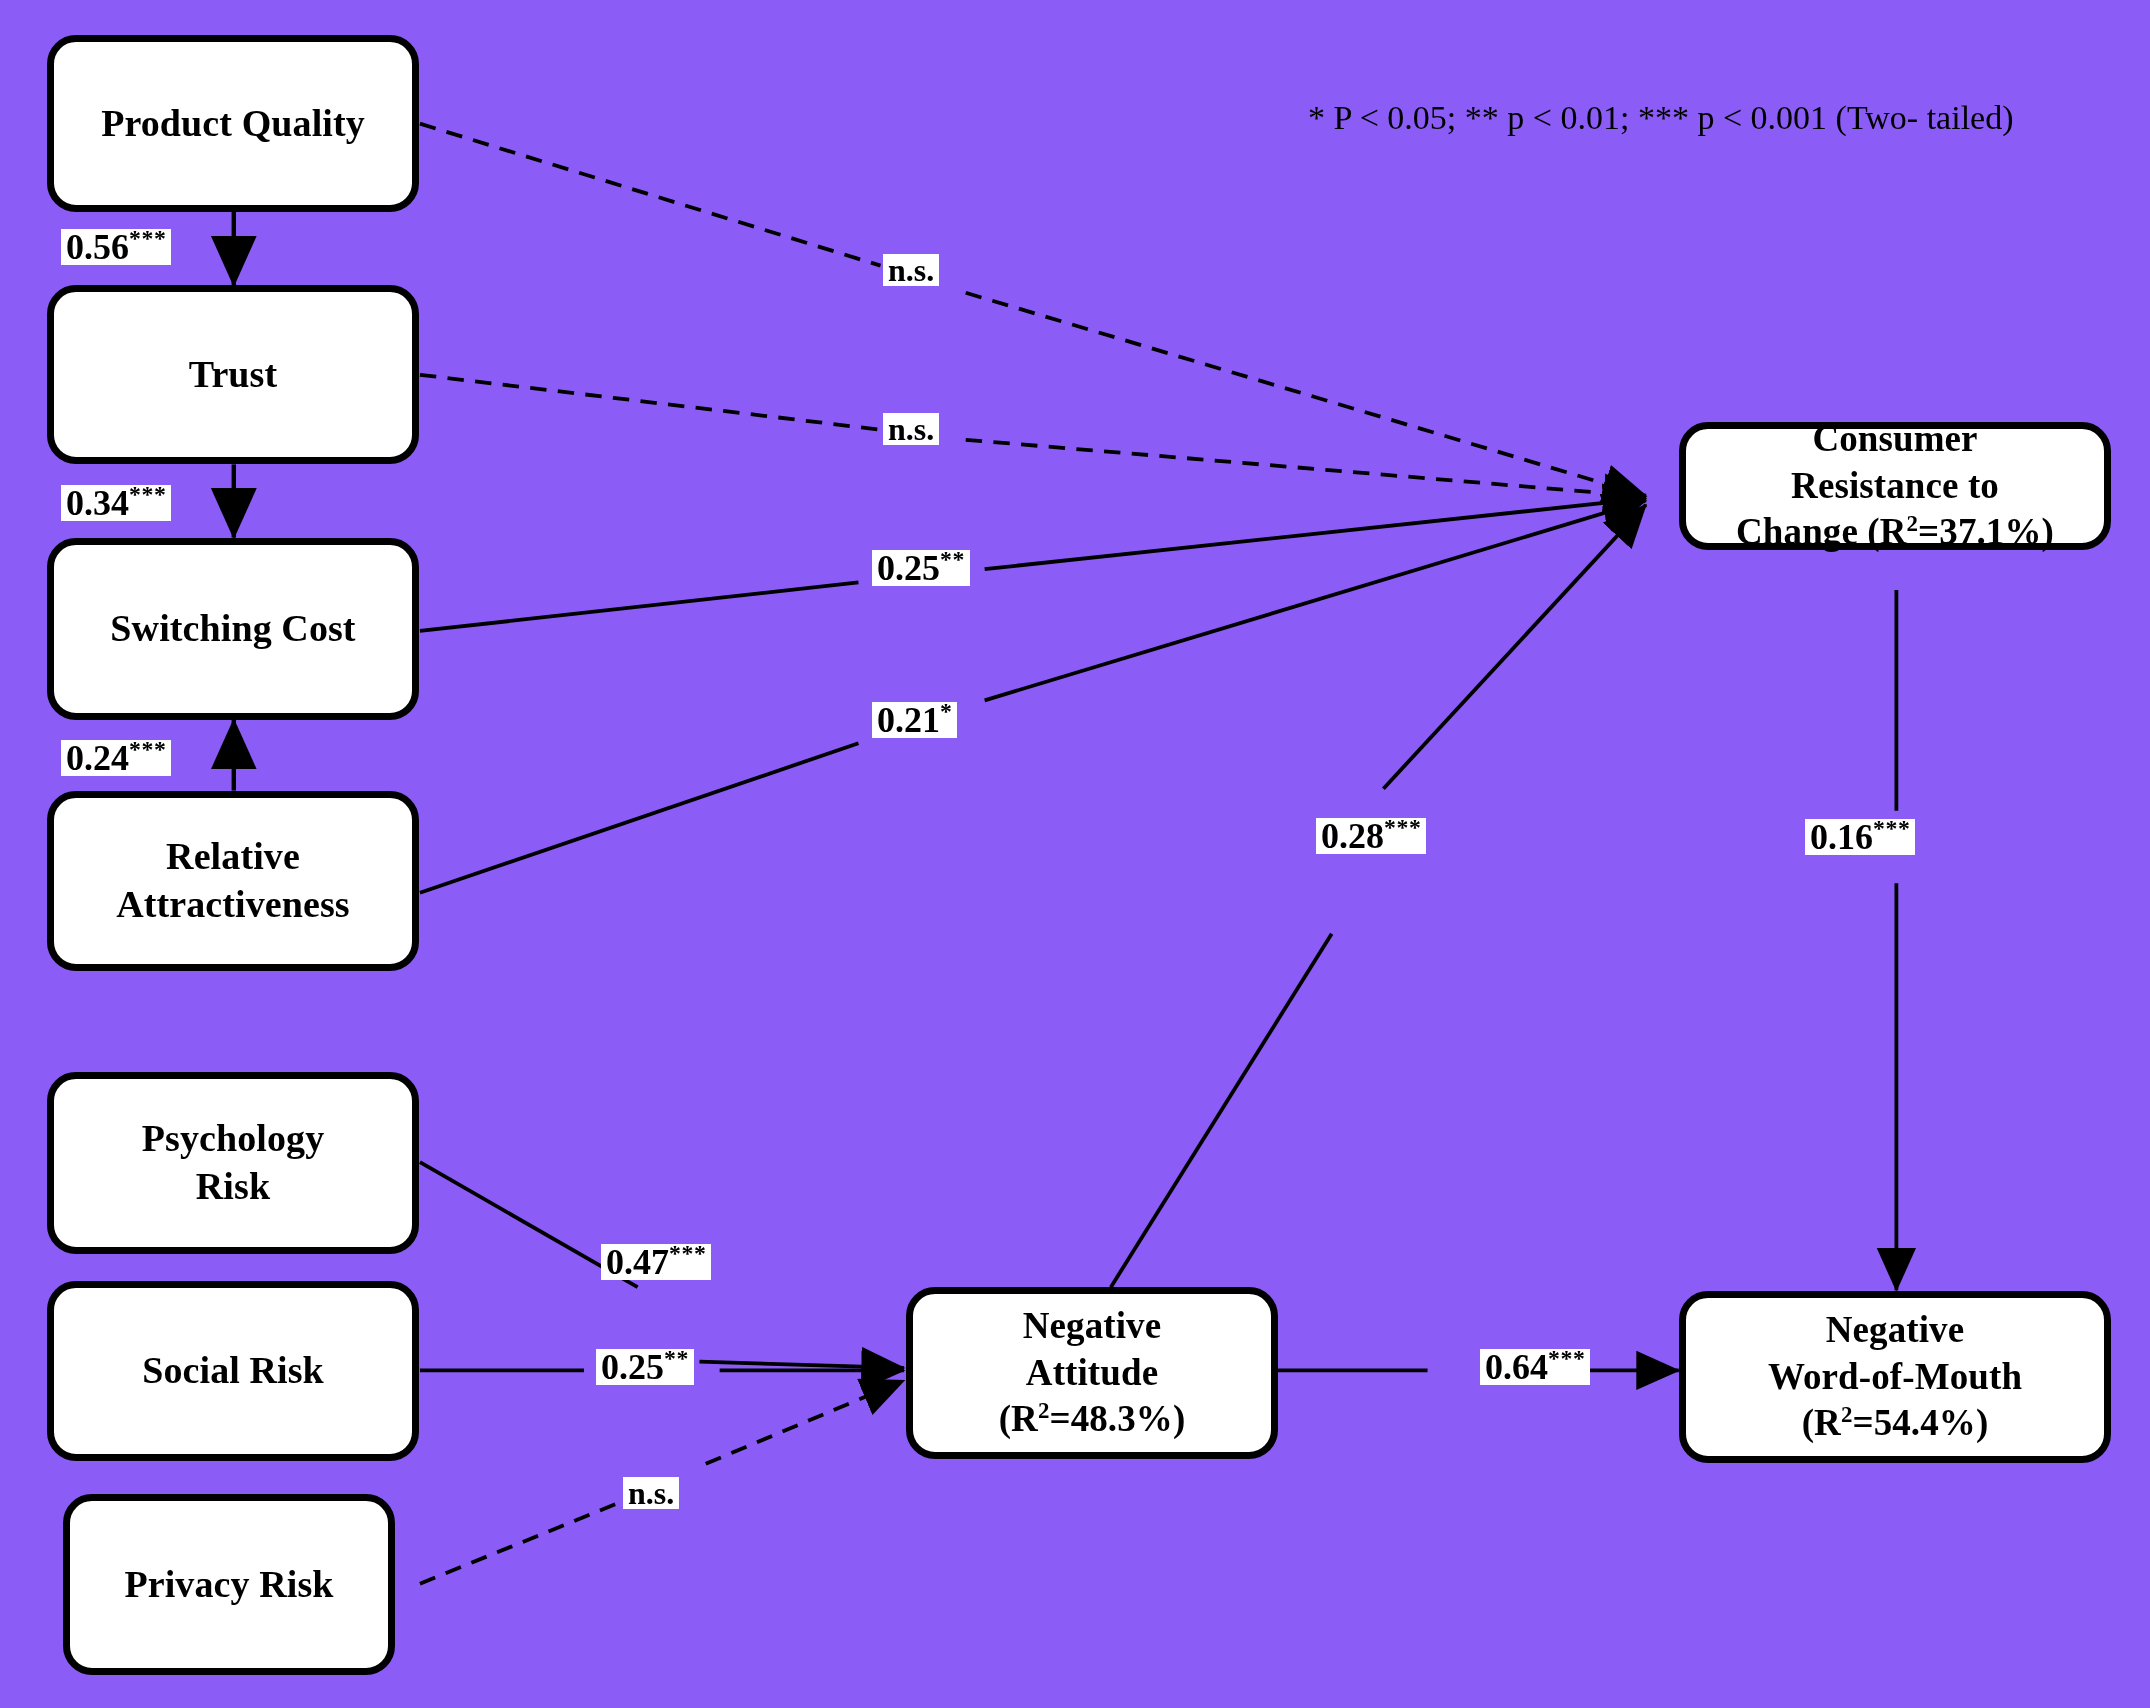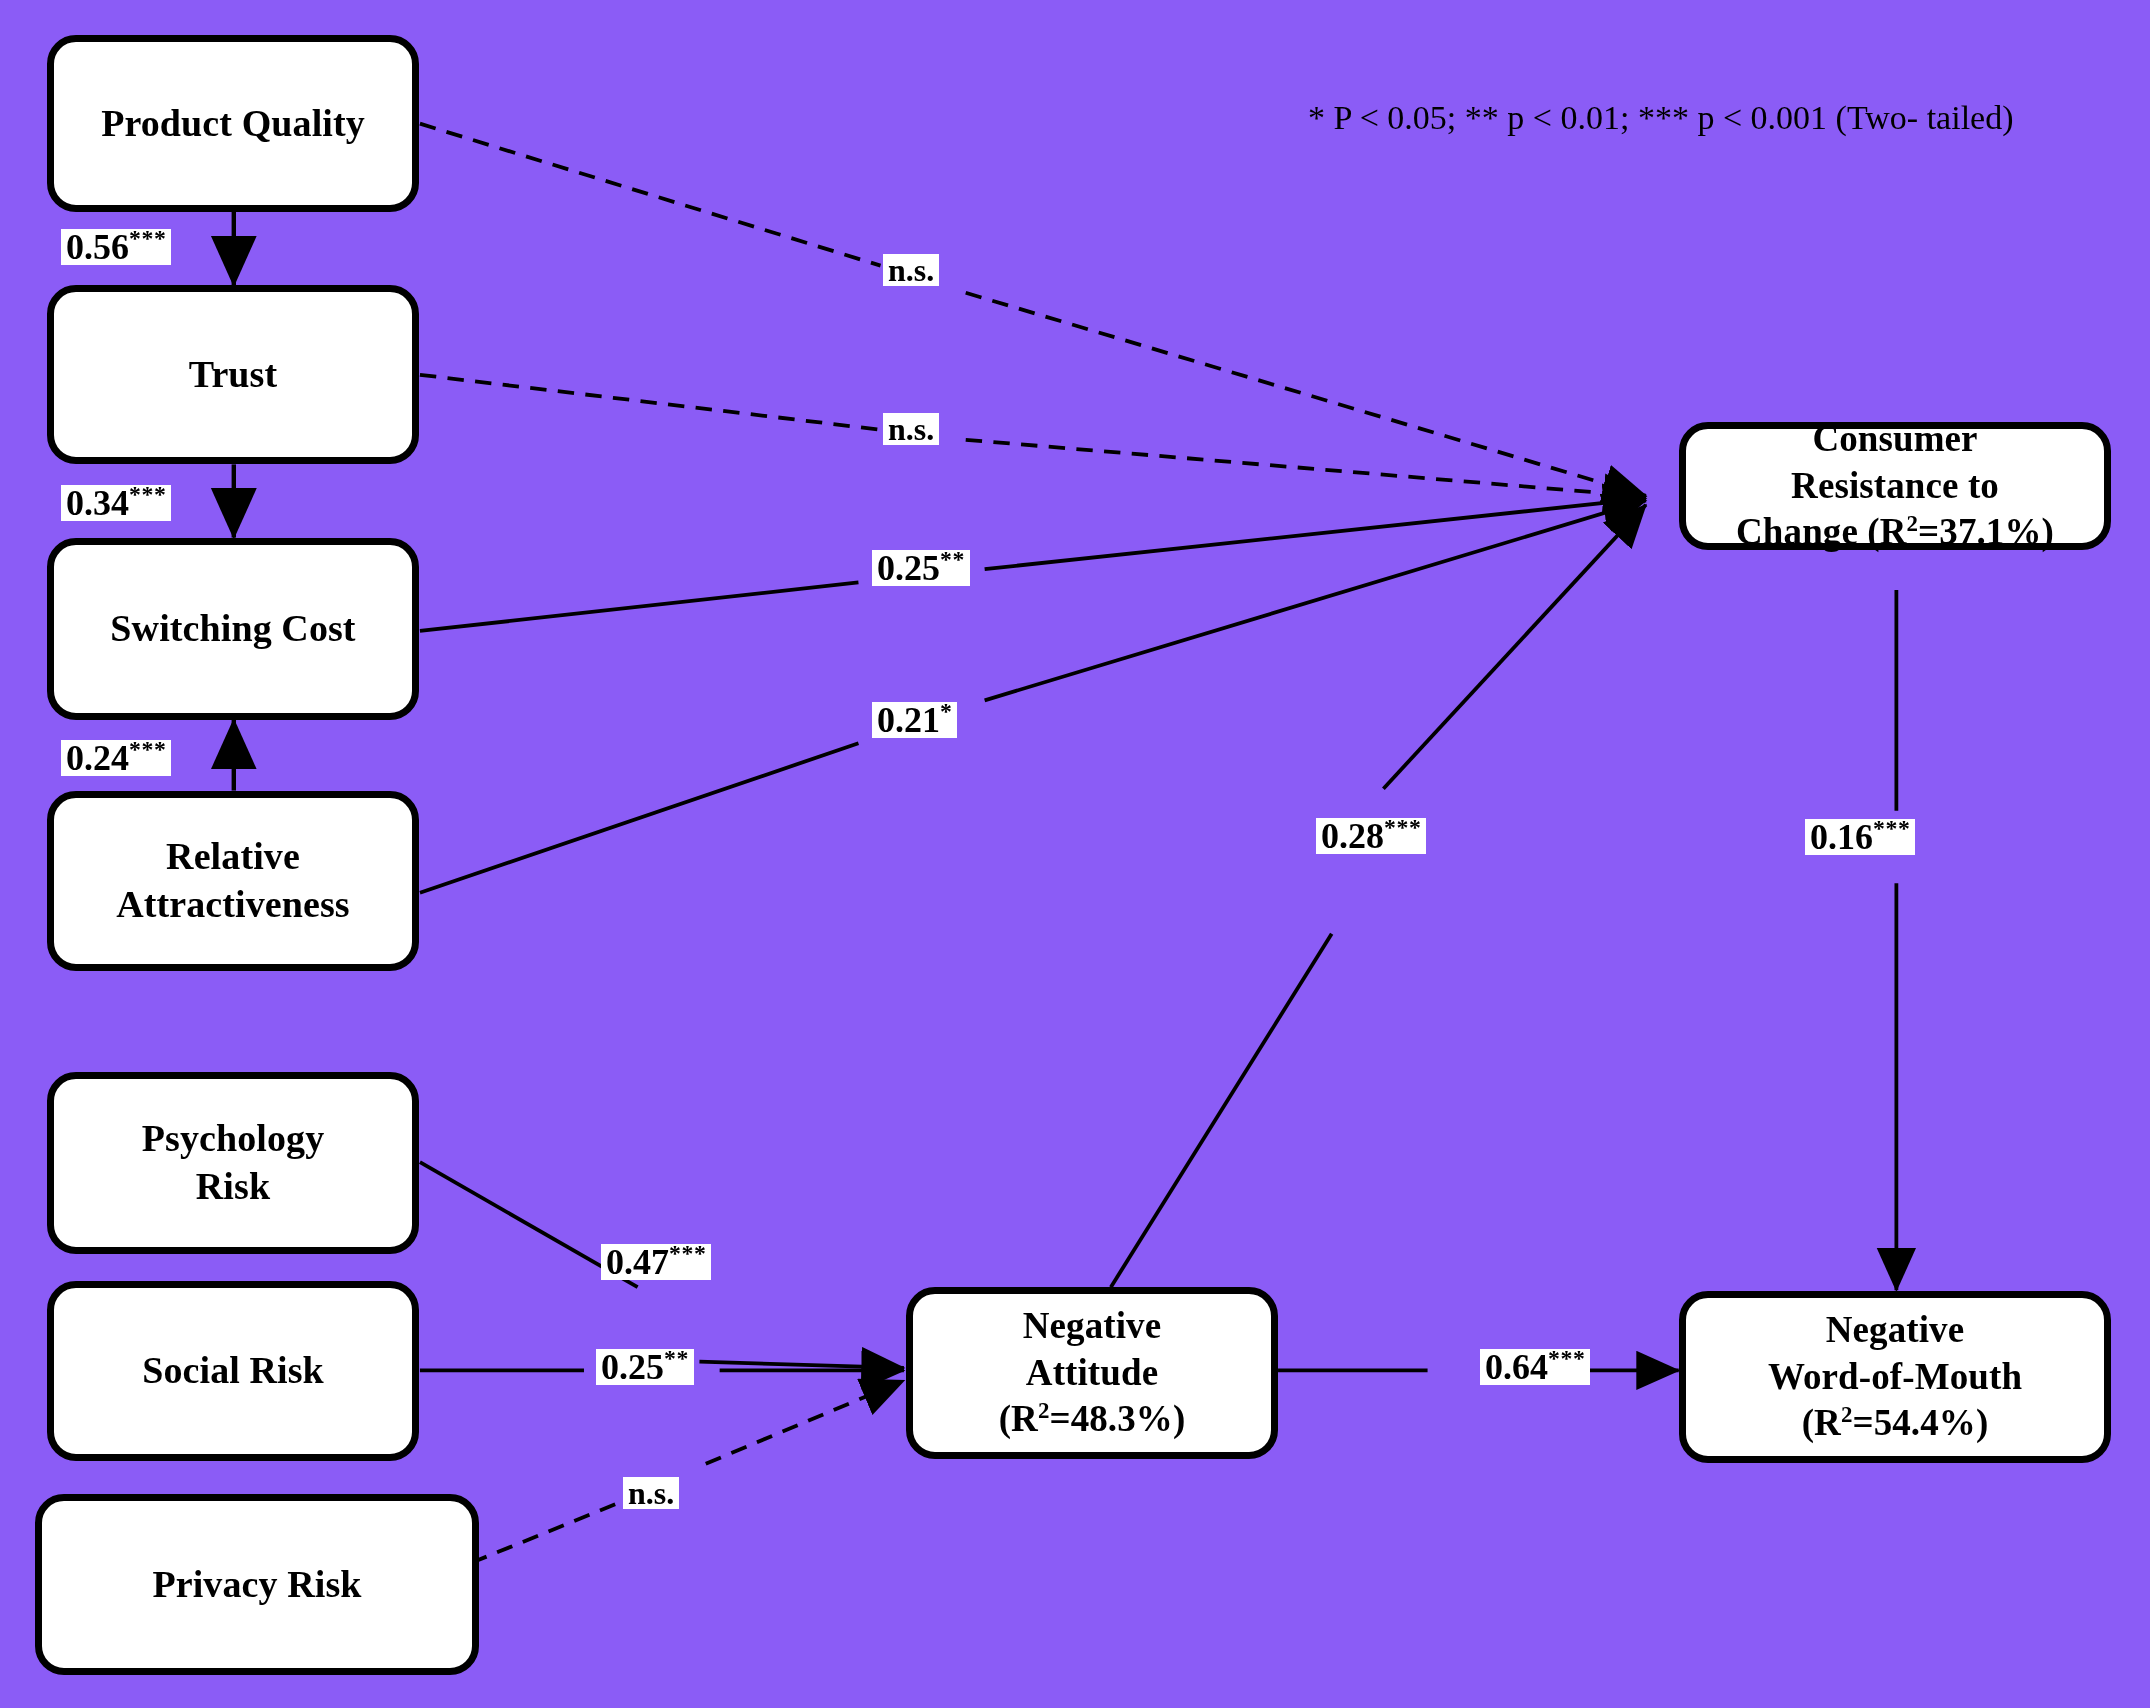--- a/index.html
+++ b/index.html
@@ -123,21 +123,21 @@
 
   <div class="node" style="left:47px;top:1281px;width:372px;height:180px;">
     <span class="txt">Social Risk</span>
   </div>
 
   <div class="node" style="left:47px;top:1072px;width:372px;height:182px;">
     <span class="txt">Psychology
 Risk</span>
   </div>
 
-  <div class="node" style="left:35px;top:1494px;width:444px;height:181px;">
+  <div class="node" style="left:63px;top:1494px;width:332px;height:181px;">
     <span class="txt">Privacy Risk</span>
   </div>
 
   <div class="node" style="left:1679px;top:422px;width:432px;height:128px;font-size:37px;">
     <span>
       <span>Consumer</span><br>
       <span>Resistance to</span><br>
       <span>Change (R</span><sup>2</sup><span>=37.1%)</span>
     </span>
   </div>

